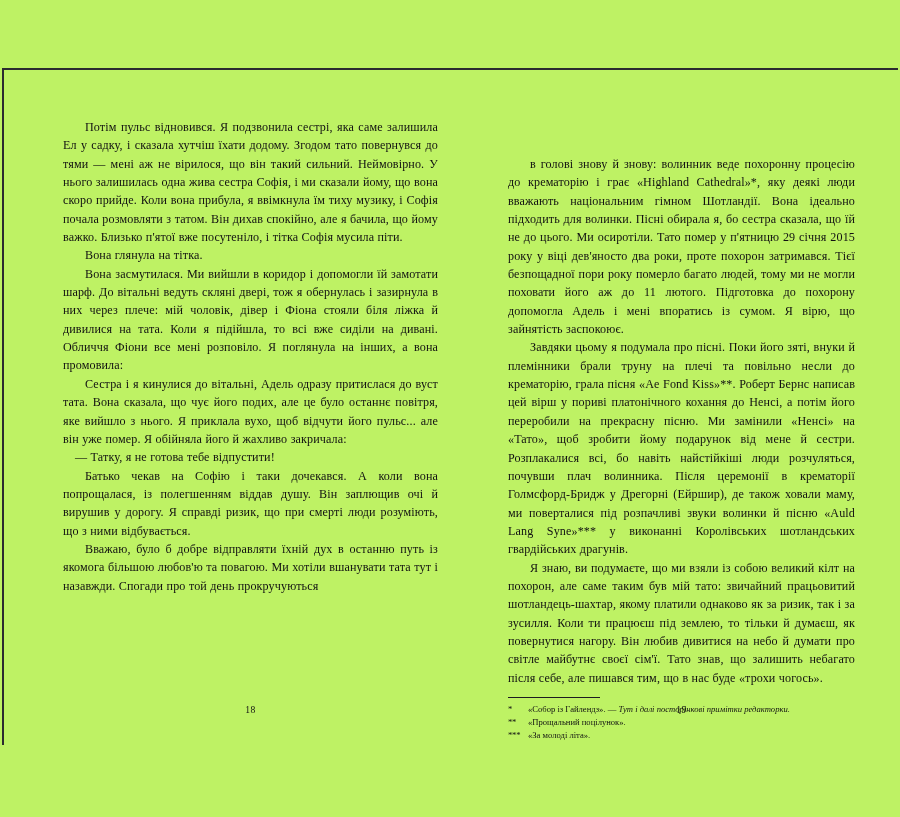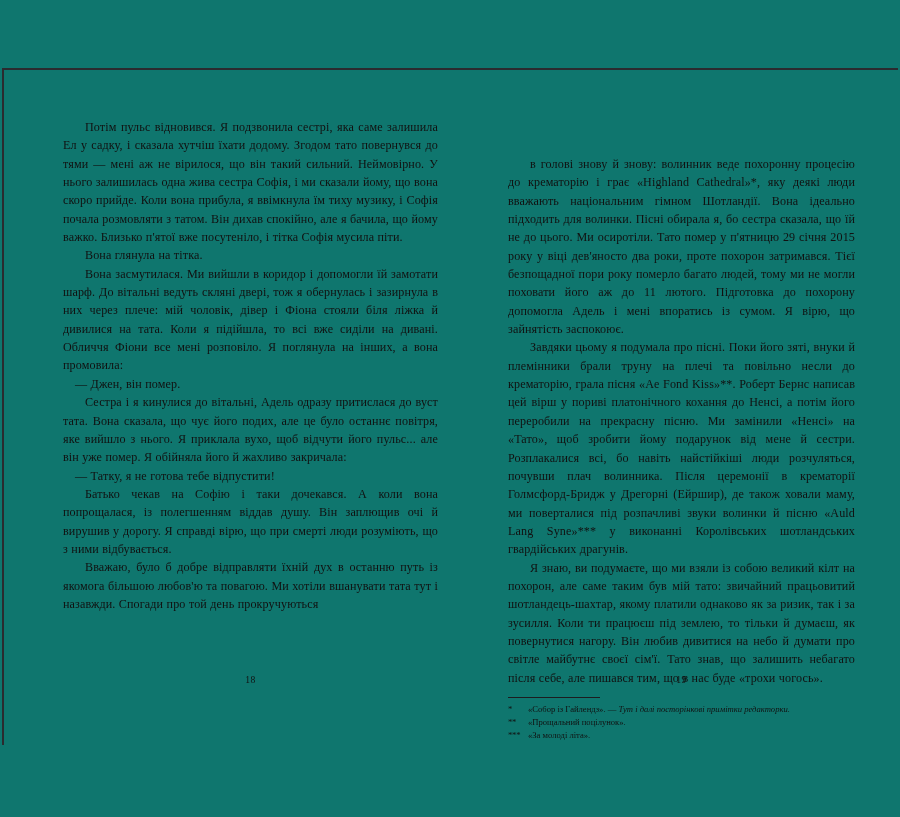--- a/index.html
+++ b/index.html
@@ -12,21 +12,21 @@
     height: 817px;
     overflow: hidden;
     font-family: "Liberation Serif", "DejaVu Serif", serif;
     color: #111111;
   }
 
   #spread {
     position: relative;
     width: 900px;
     height: 817px;
-    background: #0f766e;
+    background: #bef264;
   }
 
   
   #top-rule {
     position: absolute;
     left: 2px;
     top: 68px;
     width: 896px;
     height: 2px;
     background: #2b2b2f;
@@ -84,45 +84,44 @@
     display: inline-block;
     width: 20px;
     flex: 0 0 20px;
     letter-spacing: -0.02em;
   }
   .fn-text { flex: 1 1 auto; }
   .fn-text i { font-style: italic; }
 
   .folio {
     position: absolute;
-    top: 674px;
+    top: 704px;
     font-size: 9.6px;
     letter-spacing: 0.06em;
     text-align: center;
   }
   #folio-left  { left: 63px;  width: 375px; }
   #folio-right { left: 508px; width: 347px; }
 </style>
 </head>
 <body>
 
 <div id="spread">
 
   <div id="top-rule"></div>
   <div id="left-rule"></div>
 
   <div class="page" id="page-left">
     <div class="body-text" id="left-body">
         <p>Потім пульс відновився. Я подзвонила сестрі, яка саме залишила Ел у садку, і сказала хутчіш їхати додому. Згодом тато повернувся до тями — мені аж не вірилося, що він такий сильний. Неймовірно. У нього залишилась одна жива сестра Софія, і ми сказали йому, що вона скоро прийде. Коли вона прибула, я ввімкнула їм тиху музику, і Софія почала розмовляти з татом. Він дихав спокійно, але я бачила, що йому важко. Близько п'ятої вже посутеніло, і тітка Софія мусила піти.</p>
         <p>Вона глянула на тітка.</p>
         <p>Вона засмутилася. Ми вийшли в коридор і допомогли їй замотати шарф. До вітальні ведуть скляні двері, тож я обернулась і зазирнула в них через плече: мій чоловік, дівер і Фіона стояли біля ліжка й дивилися на тата. Коли я підійшла, то всі вже сиділи на дивані. Обличчя Фіони все мені розповіло. Я поглянула на інших, а вона промовила:</p>
-        <p class="dialogue">— Джен, він помер.</p>
         <p>Сестра і я кинулися до вітальні, Адель одразу притислася до вуст тата. Вона сказала, що чує його подих, але це було останнє повітря, яке вийшло з нього. Я приклала вухо, щоб відчути його пульс... але він уже помер. Я обійняла його й жахливо закричала:</p>
         <p class="dialogue">— Татку, я не готова тебе відпустити!</p>
-        <p>Батько чекав на Софію і таки дочекався. А коли вона попрощалася, із полегшенням віддав душу. Він заплющив очі й вирушив у дорогу. Я справді вірю, що при смерті люди розуміють, що з ними відбувається.</p>
+        <p>Батько чекав на Софію і таки дочекався. А коли вона попрощалася, із полегшенням віддав душу. Він заплющив очі й вирушив у дорогу. Я справді ризик, що при смерті люди розуміють, що з ними відбувається.</p>
         <p>Вважаю, було б добре відправляти їхній дух в останню путь із якомога більшою любов'ю та повагою. Ми хотіли вшанувати тата тут і назавжди. Спогади про той день прокручуються</p>
       </div>
   </div>
 
   <div class="page" id="page-right">
     <div class="body-text" id="right-body">
         <p>в голові знову й знову: волинник веде похоронну процесію до крематорію і грає «Highland Cathedral»*, яку деякі люди вважають національним гімном Шотландії. Вона ідеально підходить для волинки. Пісні обирала я, бо сестра сказала, що їй не до цього. Ми осиротіли. Тато помер у п'ятницю 29 січня 2015 року у віці дев'яносто два роки, проте похорон затримався. Тієї безпощадної пори року померло багато людей, тому ми не могли поховати його аж до 11 лютого. Підготовка до похорону допомогла Адель і мені впоратись із сумом. Я вірю, що зайнятість заспокоює.</p>
         <p>Завдяки цьому я подумала про пісні. Поки його зяті, внуки й племінники брали труну на плечі та повільно несли до крематорію, грала пісня «Ae Fond Kiss»**. Роберт Бернс написав цей вірш у пориві платонічного кохання до Ненсі, а потім його переробили на прекрасну пісню. Ми замінили «Ненсі» на «Тато», щоб зробити йому подарунок від мене й сестри. Розплакалися всі, бо навіть найстійкіші люди розчуляться, почувши плач волинника. Після церемонії в крематорії Голмсфорд-Бридж у Дрегорні (Ейршир), де також ховали маму, ми поверталися під розпачливі звуки волинки й пісню «Auld Lang Syne»*** у виконанні Королівських шотландських гвардійських драгунів.</p>
         <p>Я знаю, ви подумаєте, що ми взяли із собою великий кілт на похорон, але саме таким був мій тато: звичайний працьовитий шотландець-шахтар, якому платили однаково як за ризик, так і за зусилля. Коли ти працюєш під землею, то тільки й думаєш, як повернутися нагору. Він любив дивитися на небо й думати про світле майбутнє своєї сім'ї. Тато знав, що залишить небагато після себе, але пишався тим, що в нас буде «трохи чогось».</p>
       </div>

